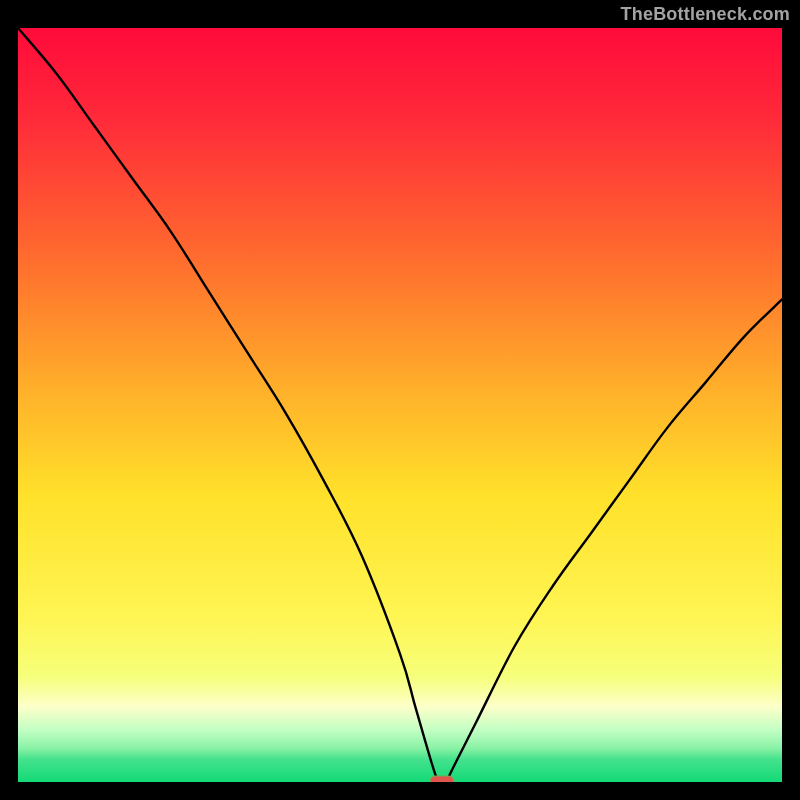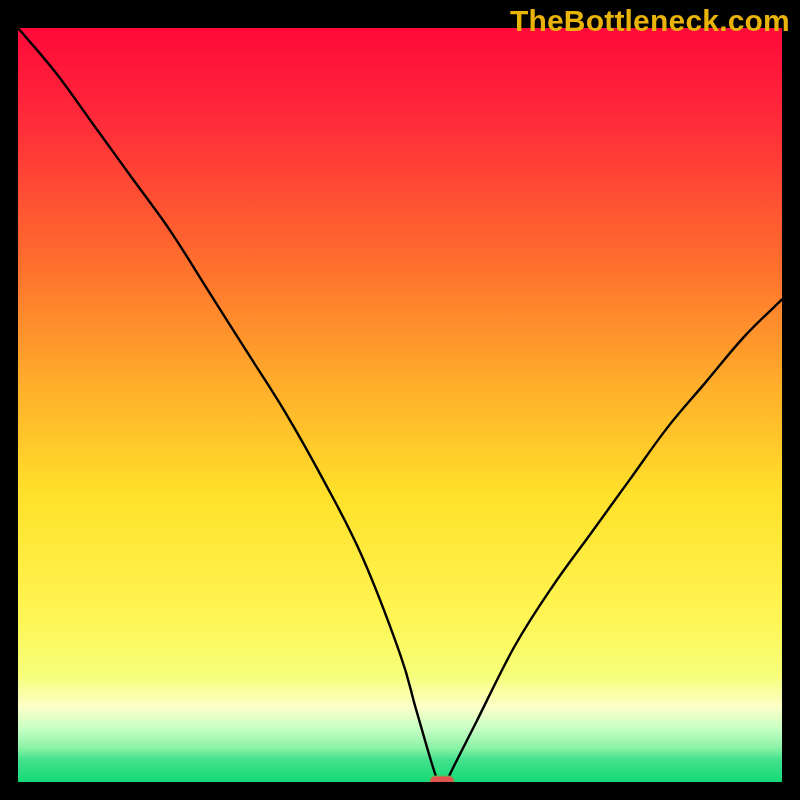--- a/index.html
+++ b/index.html
@@ -14,22 +14,22 @@
   .frame {
     position: relative;
     width: 800px;
     height: 800px;
     background: #000;
   }
   .watermark {
     position: absolute;
     top: 4px;
     right: 10px;
-    color: #eab308;
-    font-size: 30px;
+    color: #a3a3a3;
+    font-size: 18px;
     font-weight: bold;
     letter-spacing: 0.2px;
     z-index: 5;
   }
   .plot {
     position: absolute;
     left: 18px;
     top: 28px;
     width: 764px;
     height: 754px;

